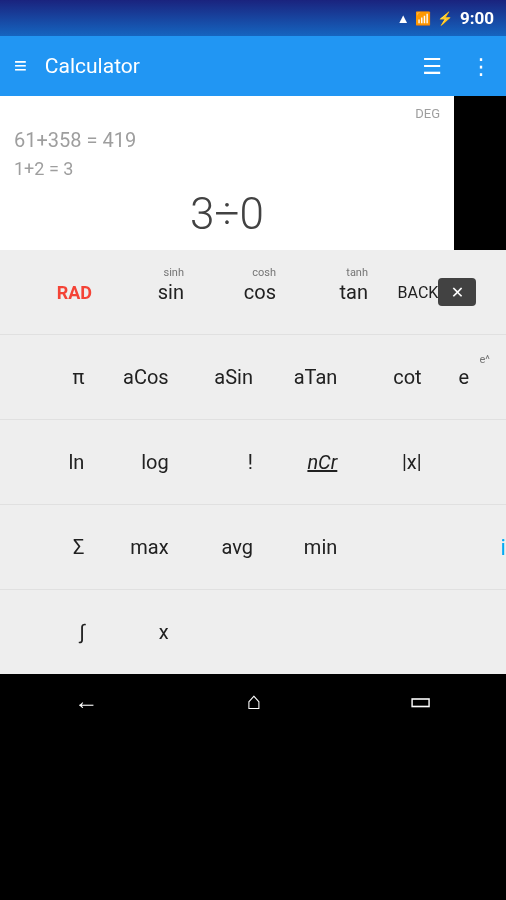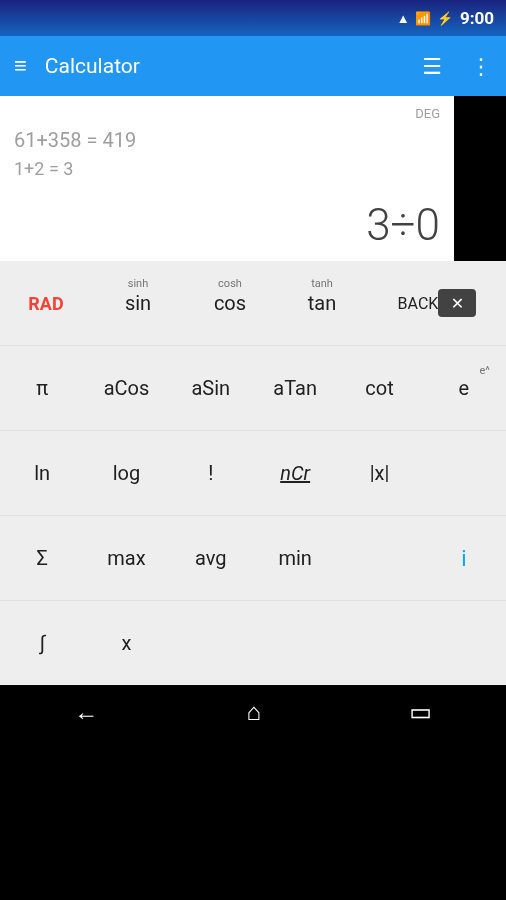--- a/index.html
+++ b/index.html
@@ -66,26 +66,25 @@
       color: #424242;
       font-size: 18px;
       border-bottom: 3px solid #8bc34a;
       padding-bottom: 4px;
     }
     .history-line.second {
       color: #9e9e9e;
       font-size: 18px;
     }
     #current-expr {
-      text-align: right;
+      text-align: center;
       font-size: 44px;
       color: #424242;
       padding-top: 6px;
       font-weight: 300;
-      margin-top: 11px;
     }
 
     
     #keypad {
       width: 506px;
       background: #eeeeee;
       padding: 0;
     }
 
     
@@ -94,21 +93,21 @@
       align-items: center;
       border-bottom: 1px solid #e0e0e0;
     }
     .key-row:last-child { border-bottom: none; }
 
     .key-cell {
       flex: 1;
       height: 84px;
       display: flex;
       flex-direction: column;
-      align-items: center;
+      align-items: flex-end;
       justify-content: center;
       cursor: pointer;
       position: relative;
       user-select: none;
     }
 
     .key-main {
       font-size: 20px;
       font-weight: 400;
       color: #212121;

